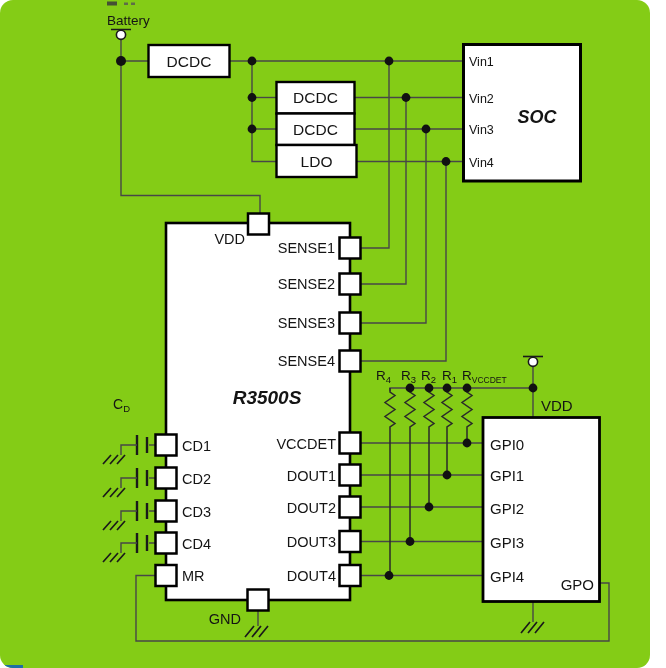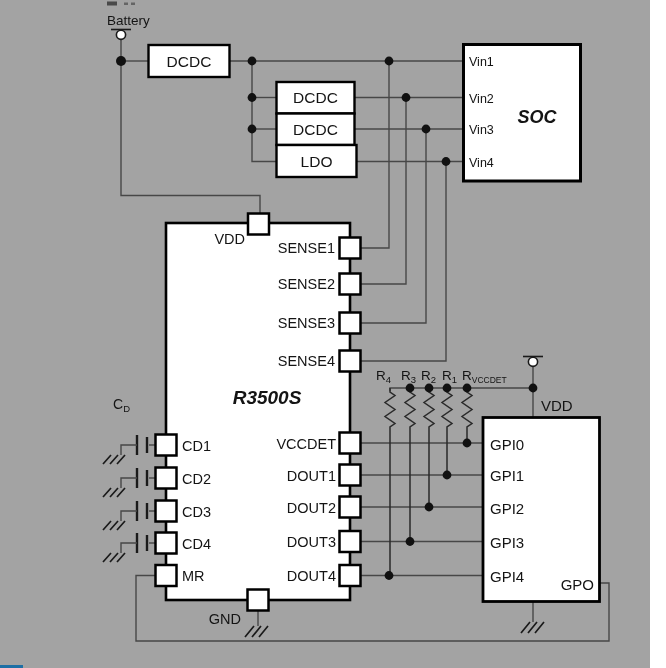--- a/index.html
+++ b/index.html
@@ -1,17 +1,17 @@
 <!DOCTYPE html>
 <html><head>
 <meta charset="utf-8">
 <style>
   html,body{margin:0;padding:0;background:#fff;}
-  .page{position:relative;width:650px;height:668px;background:#a3a3a3;overflow:hidden;
-        font-family:"Liberation Sans",sans-serif;}
+  .page{position:relative;width:650px;height:668px;background:#84cc16;overflow:hidden;
+        font-family:"Liberation Sans",sans-serif;border-radius:13px;}
   svg text{font-family:"Liberation Sans",sans-serif;fill:#141414;}
   .w{stroke:#474747;stroke-width:1.4;fill:none;}
   .zz{stroke:#2a2a2a;stroke-width:1.5;fill:none;}
   .plate{stroke:#1a1a1a;stroke-width:2.4;fill:none;}
   .gnd{stroke:#1a1a1a;stroke-width:1.7;fill:none;}
   .box{fill:#fff;stroke:#000;}
   .pin{fill:#fff;stroke:#000;stroke-width:2.5;}
   .dot{fill:#111;stroke:none;}
   .term{fill:#fff;stroke:#1a1a1a;stroke-width:1.6;}
   .t12{font-size:12.5px;} .t13{font-size:13.5px;} .t14{font-size:14.5px;}

